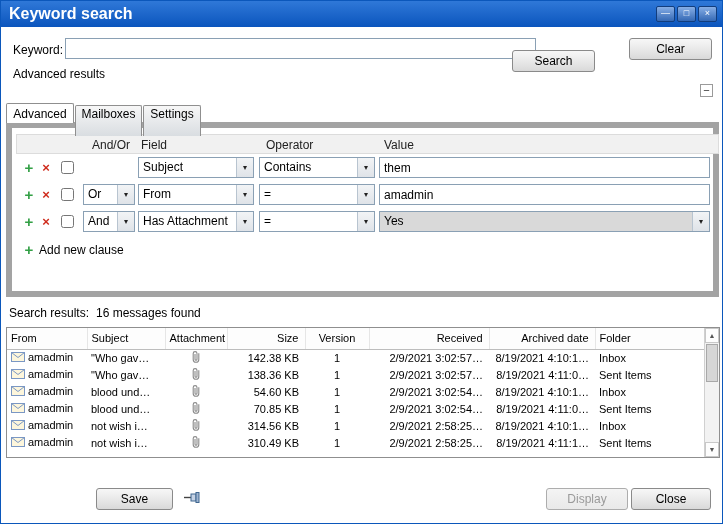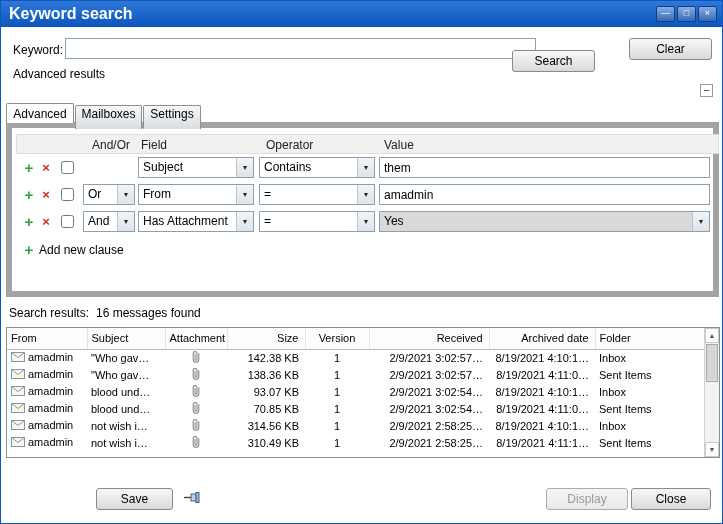--- a/index.html
+++ b/index.html
@@ -27,21 +27,21 @@
          background: linear-gradient(180deg,#f7f7f7 0%,#e9e9e9 50%,#d9d9d9 100%);
          font-size:12px; line-height:20px; text-align:center; cursor:default; }
   .btn.disabled { color:#9a9a9a; border-color:#adadad;
                   background: linear-gradient(180deg,#f4f4f4,#e9e9e9); }
 
   .collapse-box { position:absolute; left:699px; top:83px; width:13px; height:13px;
                   border:1px solid #9a9a9a; background:#fff; font-size:11px; line-height:10px;
                   text-align:center; color:#333; }
 
   
-  .tab { position:absolute; height:24px; top:104px; z-index:2;
+  .tab { position:absolute; height:31px; top:104px; z-index:2;
          border:1px solid #8f8f8f; border-bottom:none; border-radius:2px 2px 0 0;
          background: linear-gradient(180deg,#f7f7f7,#d9dde1);
          font-size:12px; line-height:17px; text-align:center; }
   .tab.active { top:102px; height:20px; line-height:20px; background:#fff; z-index:3; }
 
   
   .panel { position:absolute; left:5px; top:121px; width:713px; height:175px;
            border:6px solid #a3a3a3; background:#fff; z-index:1; }
   .grid-header { position:absolute; left:4px; top:6px; width:703px; height:20px;
                  background:#f1f1f1; border:1px solid #dcdcdc; }
@@ -243,21 +243,21 @@
         </tr>
         <tr>
           <td><span class="mailicon"><svg width="14" height="10" viewBox="0 0 14 10">
                   <rect x="0.5" y="0.5" width="13" height="9" fill="#fdf6dc" stroke="#7a97c4"></rect>
                   <path d="M0.5 0.5 L7 5.5 L13.5 0.5" fill="none" stroke="#7a97c4"></path>
                 </svg></span><span>amadmin</span></td>
           <td>blood und…</td>
           <td class="ac"><span class="clip"><svg width="10" height="14" viewBox="0 0 10 14">
                   <path d="M7.8 3.2 v6.3 a2.8 2.8 0 0 1 -5.6 0 V3.5 a1.9 1.9 0 0 1 3.8 0 v5.8 a1 1 0 0 1 -2 0 V4" fill="none" stroke="#8a8a8a" stroke-width="1.1"></path>
                 </svg></span></td>
-          <td class="ar">93.07 KB</td>
+          <td class="ar">54.60 KB</td>
           <td class="ac">1</td>
           <td class="ar">2/9/2021 3:02:54…</td>
           <td class="ar">8/19/2021 4:10:1…</td>
           <td>Inbox</td>
         </tr>
         <tr>
           <td><span class="mailicon"><svg width="14" height="10" viewBox="0 0 14 10">
                   <rect x="0.5" y="0.5" width="13" height="9" fill="#fdf6dc" stroke="#7a97c4"></rect>
                   <path d="M0.5 0.5 L7 5.5 L13.5 0.5" fill="none" stroke="#7a97c4"></path>
                 </svg></span><span>amadmin</span></td>

